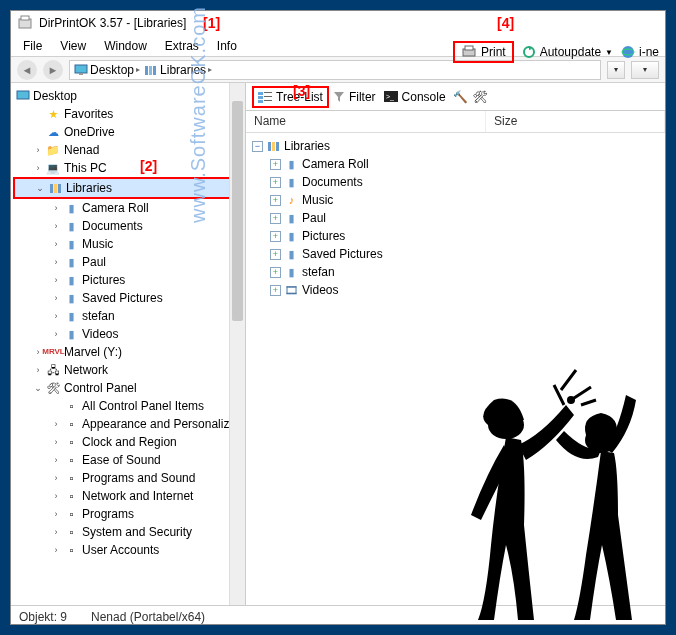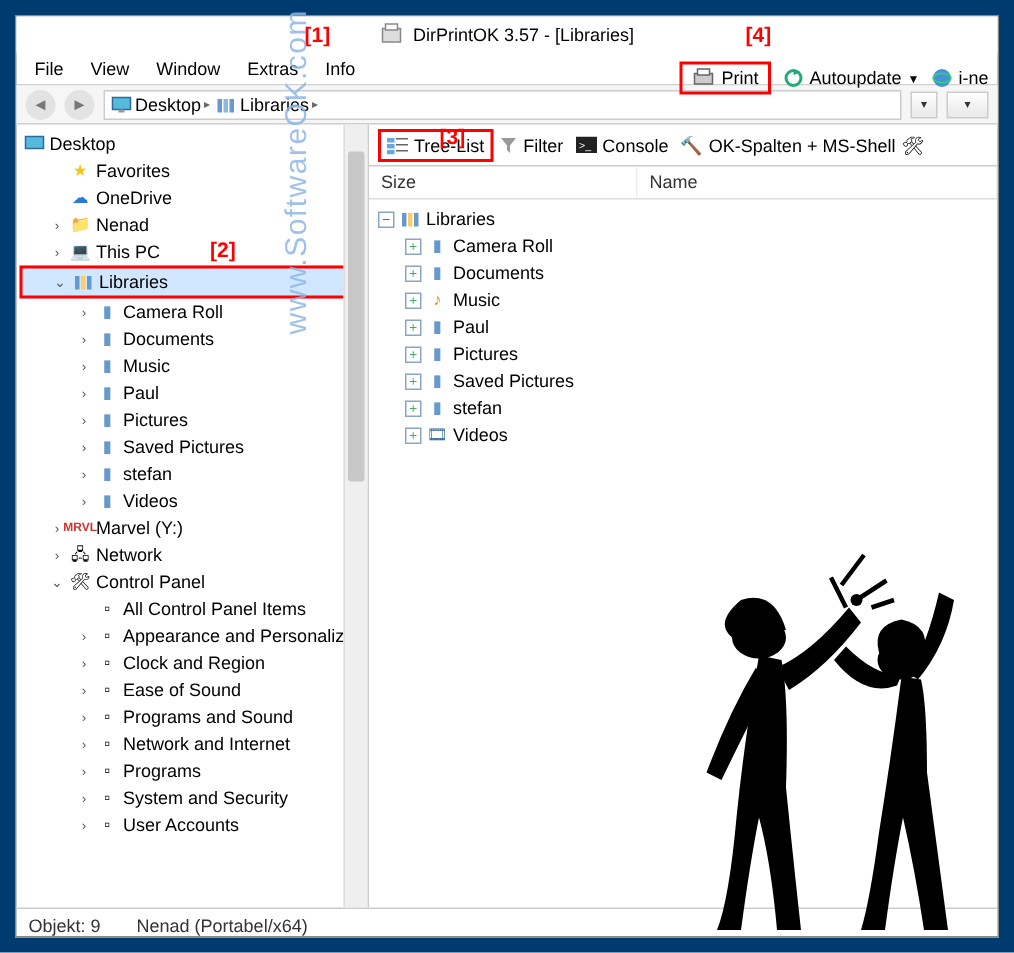--- a/index.html
+++ b/index.html
@@ -19,21 +19,20 @@
   background: #fff;
   border: 1px solid #888;
 }
 .titlebar {
   height: 24px;
   background: #fff;
   display: flex;
   align-items: center;
   padding: 0 6px;
   gap: 6px;
-  justify-content: center;
 }
 .titlebar .ticon { width: 16px; height: 16px; }
 .title-text { font-size: 12px; color: #000; }
 .menubar {
   height: 22px;
   display: flex;
   align-items: center;
   padding: 0 4px;
   gap: 2px;
   border-bottom: 1px solid #d0d0d0;
@@ -428,27 +427,26 @@
           <span>
               <svg width="14" height="11">
                 <rect width="14" height="11" fill="#222"></rect>
                 <text x="2" y="8" fill="#fff" font-size="7">&gt;_</text>
               </svg>
             </span>
           <span>Console</span>
         </div>
         <div class="tb-btn">
           <span>🔨</span>
-          <span>OK-Spalten + MS-Shell</span>
         </div>
         <span>🛠</span>
       </div>
       <div class="cols">
+        <div class="col name">Name</div>
         <div class="col size">Size</div>
-        <div class="col name">Name</div>
       </div>
       <div class="ftree">
         <div class="ftree-row">
           <span class="pm minus">−</span>
           <span class="tico">
               <svg width="14" height="12">
                 <rect x="1" y="2" width="3" height="9" fill="#69c"></rect>
                 <rect x="5" y="2" width="3" height="9" fill="#fc6"></rect>
                 <rect x="9" y="2" width="3" height="9" fill="#69c"></rect>
               </svg>

